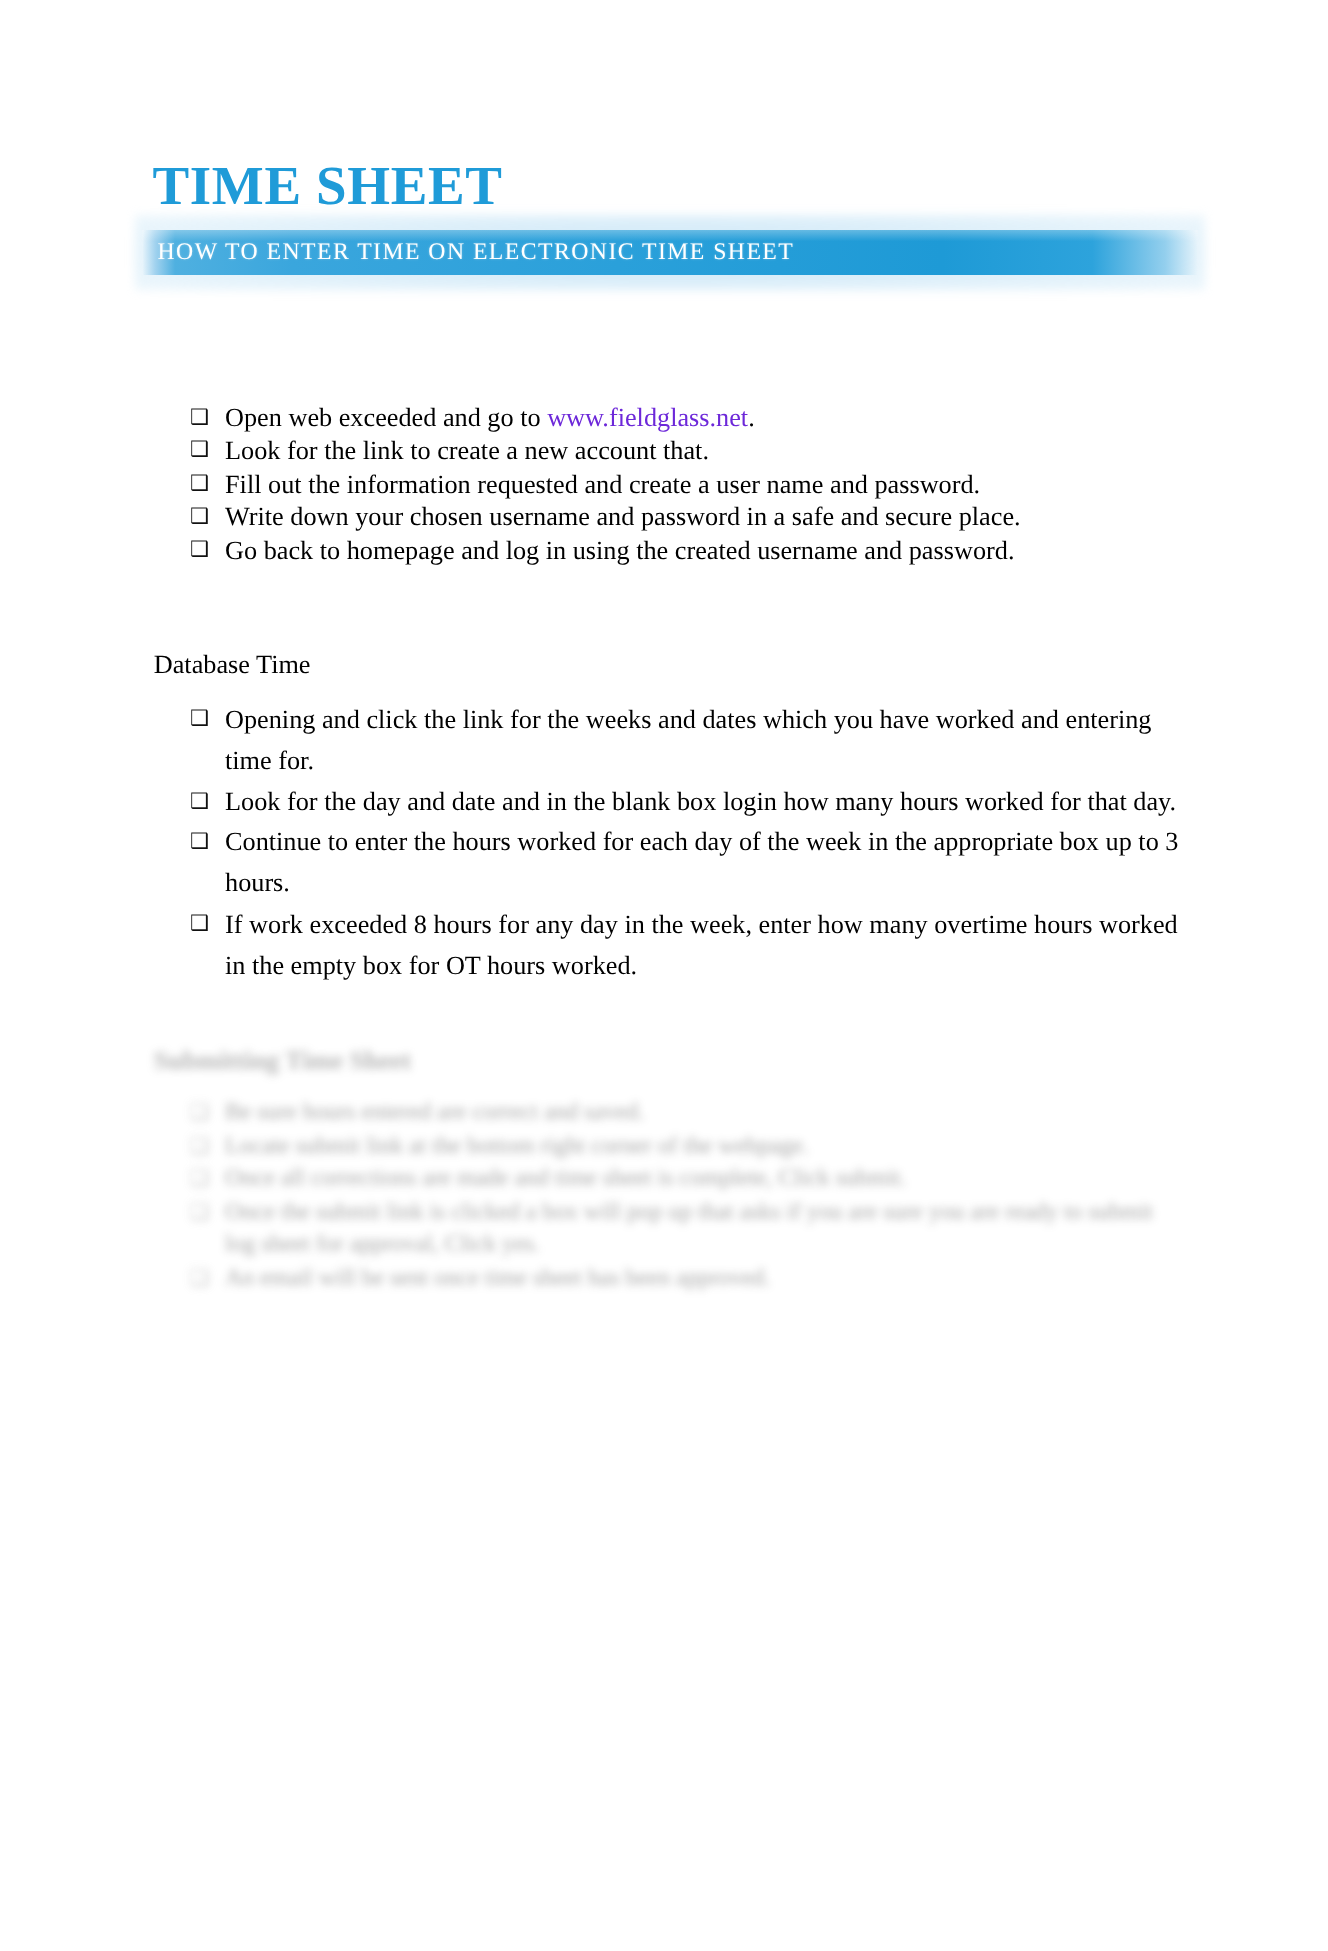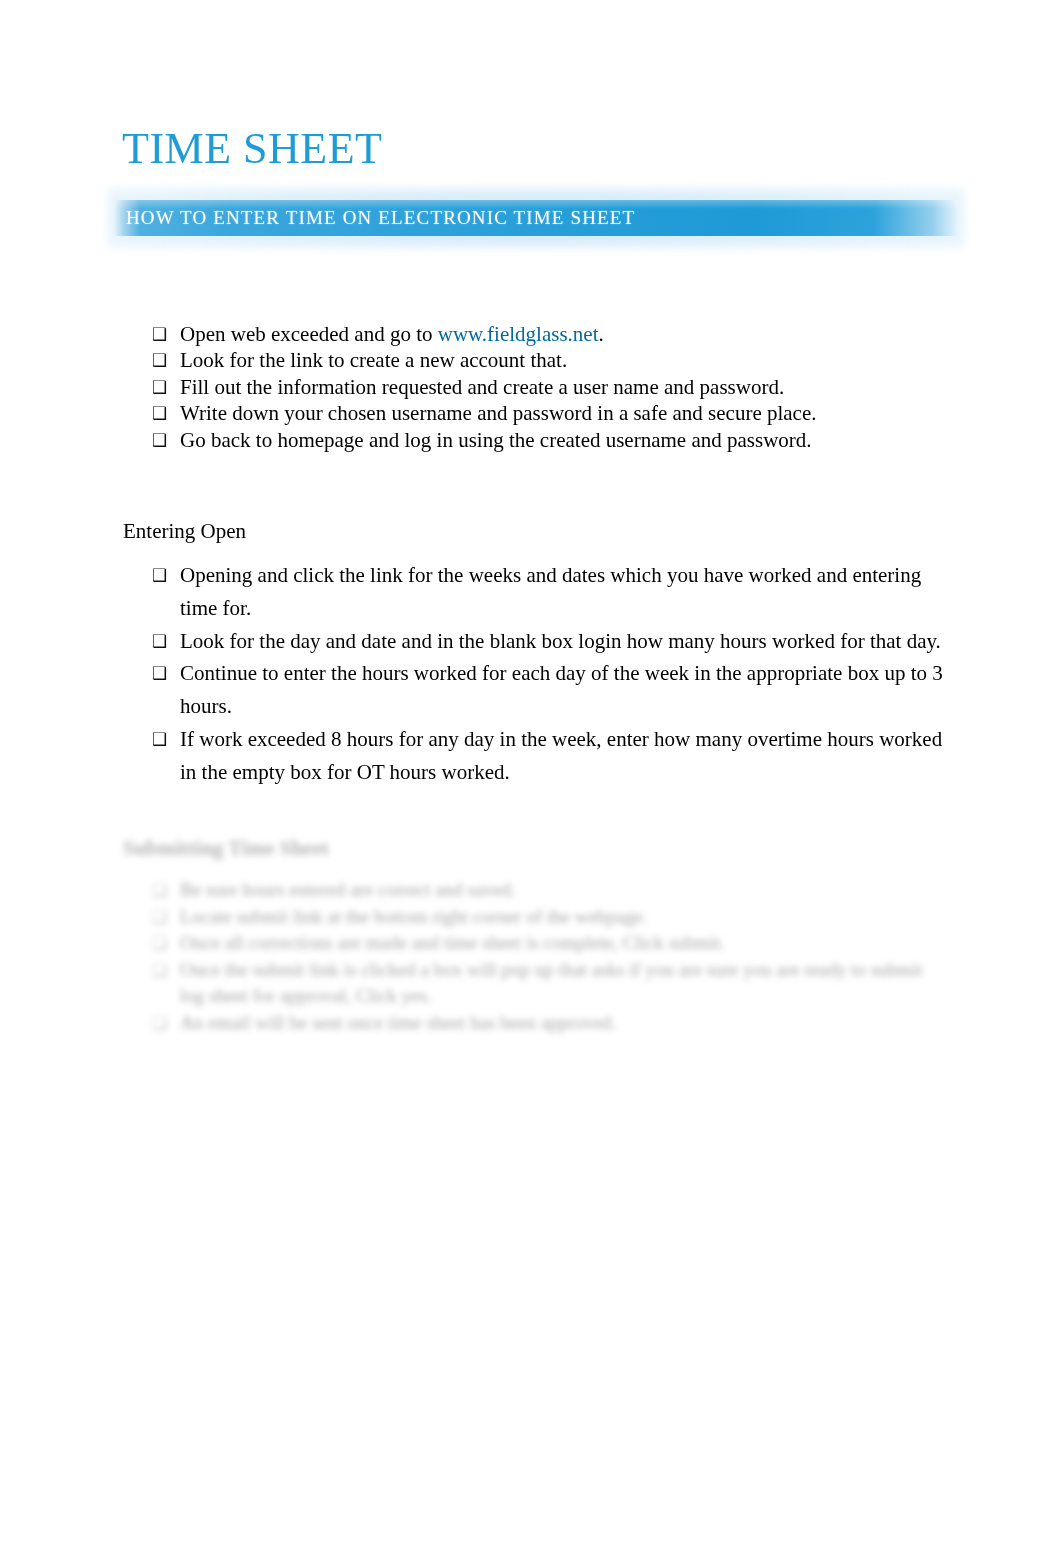--- a/index.html
+++ b/index.html
@@ -26,30 +26,30 @@
 
   
   .doc-title {
     position: absolute;
     left: 122px;
     top: 121px;
     font-size: 44px;
     line-height: 56px;
     letter-spacing: 0.5px;
     color: #1f9bd8;
-    font-weight: normal;
+    font-weight: bold;
     margin: 0;
     white-space: nowrap;
   }
 
   
   .banner-wrap {
     position: absolute;
     left: 108px;
-    top: 188px;
+    top: 172px;
     width: 856px;
     height: 60px;
   }
   .banner-glow {
     position: absolute;
     left: 0;
     top: 0;
     width: 856px;
     height: 60px;
     background:
@@ -139,21 +139,21 @@
   .list-tight li {
     line-height: 26.4px;
   }
   
   .list-loose li {
     line-height: 32.8px;
     margin-bottom: 0;
   }
 
   .link {
-    color: #0369a1;
+    color: #6d28d9;
     text-decoration: none;
   }
 
   
   .blurred {
     filter: blur(3.2px);
     opacity: 0.62;
     color: #6f6f6f;
     user-select: none;
   }
@@ -202,21 +202,21 @@
     <li>
       <span class="bullet-mark">❑</span>
       <span class="bullet-text">Write down your chosen username and password in a safe and secure place.</span>
     </li>
     <li>
       <span class="bullet-mark">❑</span>
       <span class="bullet-text">Go back to homepage and log in using the created username and password.</span>
     </li>
   </ul>
 
-  <div class="section-heading" style="top:517px;">Entering Open</div>
+  <div class="section-heading" style="top:517px;">Database Time</div>
 
   <ul class="bullets list-loose" style="top:559px;">
     <li>
       <span class="bullet-mark">❑</span>
       <span class="bullet-text">Opening and click the link for the weeks and dates which you have worked and entering time for.</span>
     </li>
     <li>
       <span class="bullet-mark">❑</span>
       <span class="bullet-text">Look for the day and date and in the blank box login how many hours worked for that day.</span>
     </li>

